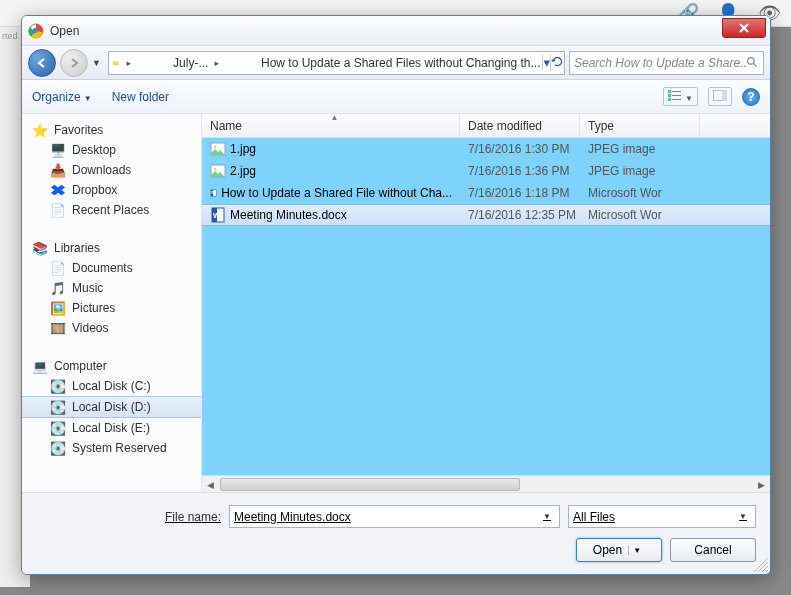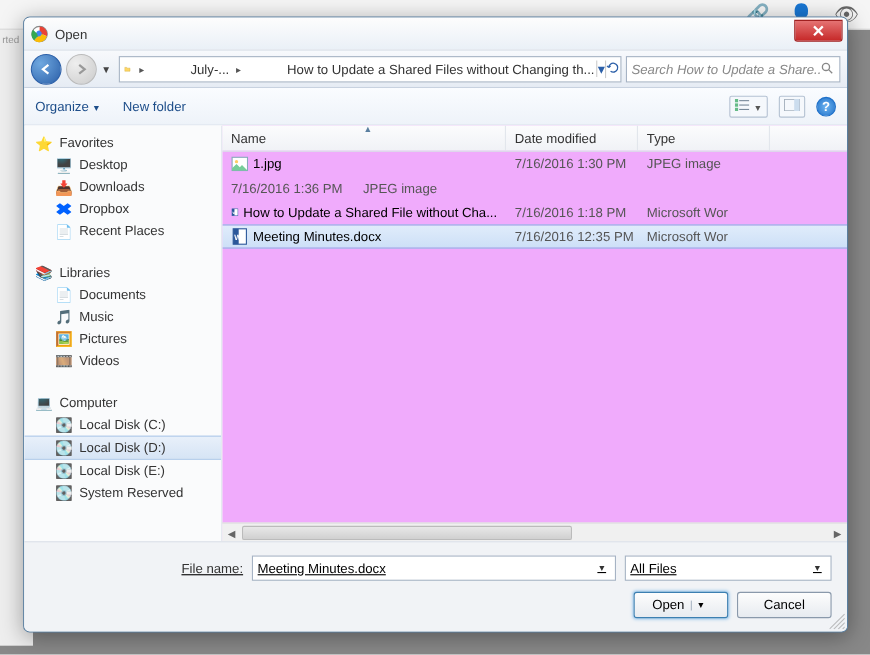--- a/index.html
+++ b/index.html
@@ -76,21 +76,21 @@
     width: 180px; background: #fafbfc; border-right: 1px solid #e3e8ef;
     font-size: 12px; padding: 6px 0; overflow-y: auto; position: relative;
   }
   .side-group { margin-bottom: 18px; }
   .side-header { display: flex; align-items: center; padding: 2px 10px; gap: 6px; color: #333; cursor: pointer; }
   .side-item { display: flex; align-items: center; padding: 2px 10px 2px 28px; gap: 6px; color: #333; cursor: pointer; }
   .side-item.selected { background: linear-gradient(#e8f0fa,#d6e4f5); border: 1px solid #a9c5e8; border-left:none; border-right:none; }
   .ico { width: 16px; height: 16px; display: inline-flex; align-items: center; justify-content: center; font-size: 13px; }
   .splitter { position: absolute; right: 0; top: 0; width: 4px; height: 100%; cursor: ew-resize; }
   
-  .fileview { flex: 1; display: flex; flex-direction: column; background: #f0abfc; }
+  .fileview { flex: 1; display: flex; flex-direction: column; background: #7dd3fc; }
   .columns {
     height: 24px; background: linear-gradient(#fcfcfd,#f0f2f6);
     border-bottom: 1px solid #dbe0e8; display: flex; font-size: 12px; color: #333;
   }
   .col { padding: 4px 8px; border-right: 1px solid #e2e6ec; display: flex; align-items: center; position: relative; }
   .col.name { width: 258px; }
   .col.date { width: 120px; }
   .col.type { width: 120px; }
   .sort-arrow { position: absolute; left: 50%; top: -1px; font-size: 8px; color: #5a7fa0; }
   
@@ -321,20 +321,28 @@
                 <rect x="1" y="2" width="14" height="12" fill="#fff" stroke="#8ab"></rect>
                 <circle cx="5" cy="6" r="1.5" fill="#fc6"></circle>
                 <path d="M1 12l4-4 3 3 2-2 5 5H1z" fill="#7c9"></path>
               </svg>
               <span>1.jpg</span>
             </div>
             <div class="cell date">7/16/2016 1:30 PM</div>
             <div class="cell type">JPEG image</div>
           </div>
           <div class="row">
+            <div class="cell name">
+              <svg class="file-ico" viewBox="0 0 16 16">
+                <rect x="1" y="2" width="14" height="12" fill="#fff" stroke="#8ab"></rect>
+                <circle cx="5" cy="6" r="1.5" fill="#fc6"></circle>
+                <path d="M1 12l4-4 3 3 2-2 5 5H1z" fill="#7c9"></path>
+              </svg>
+              <span>2.jpg</span>
+            </div>
             <div class="cell date">7/16/2016 1:36 PM</div>
             <div class="cell type">JPEG image</div>
           </div>
           <div class="row">
             <div class="cell name">
               <svg class="file-ico" viewBox="0 0 16 16">
                 <rect x="2" y="1" width="12" height="14" fill="#fff" stroke="#2b579a"></rect>
                 <rect x="2" y="1" width="5" height="14" fill="#2b579a"></rect>
                 <text x="3" y="11" font-size="7" fill="#fff" font-weight="bold">W</text>
               </svg>

